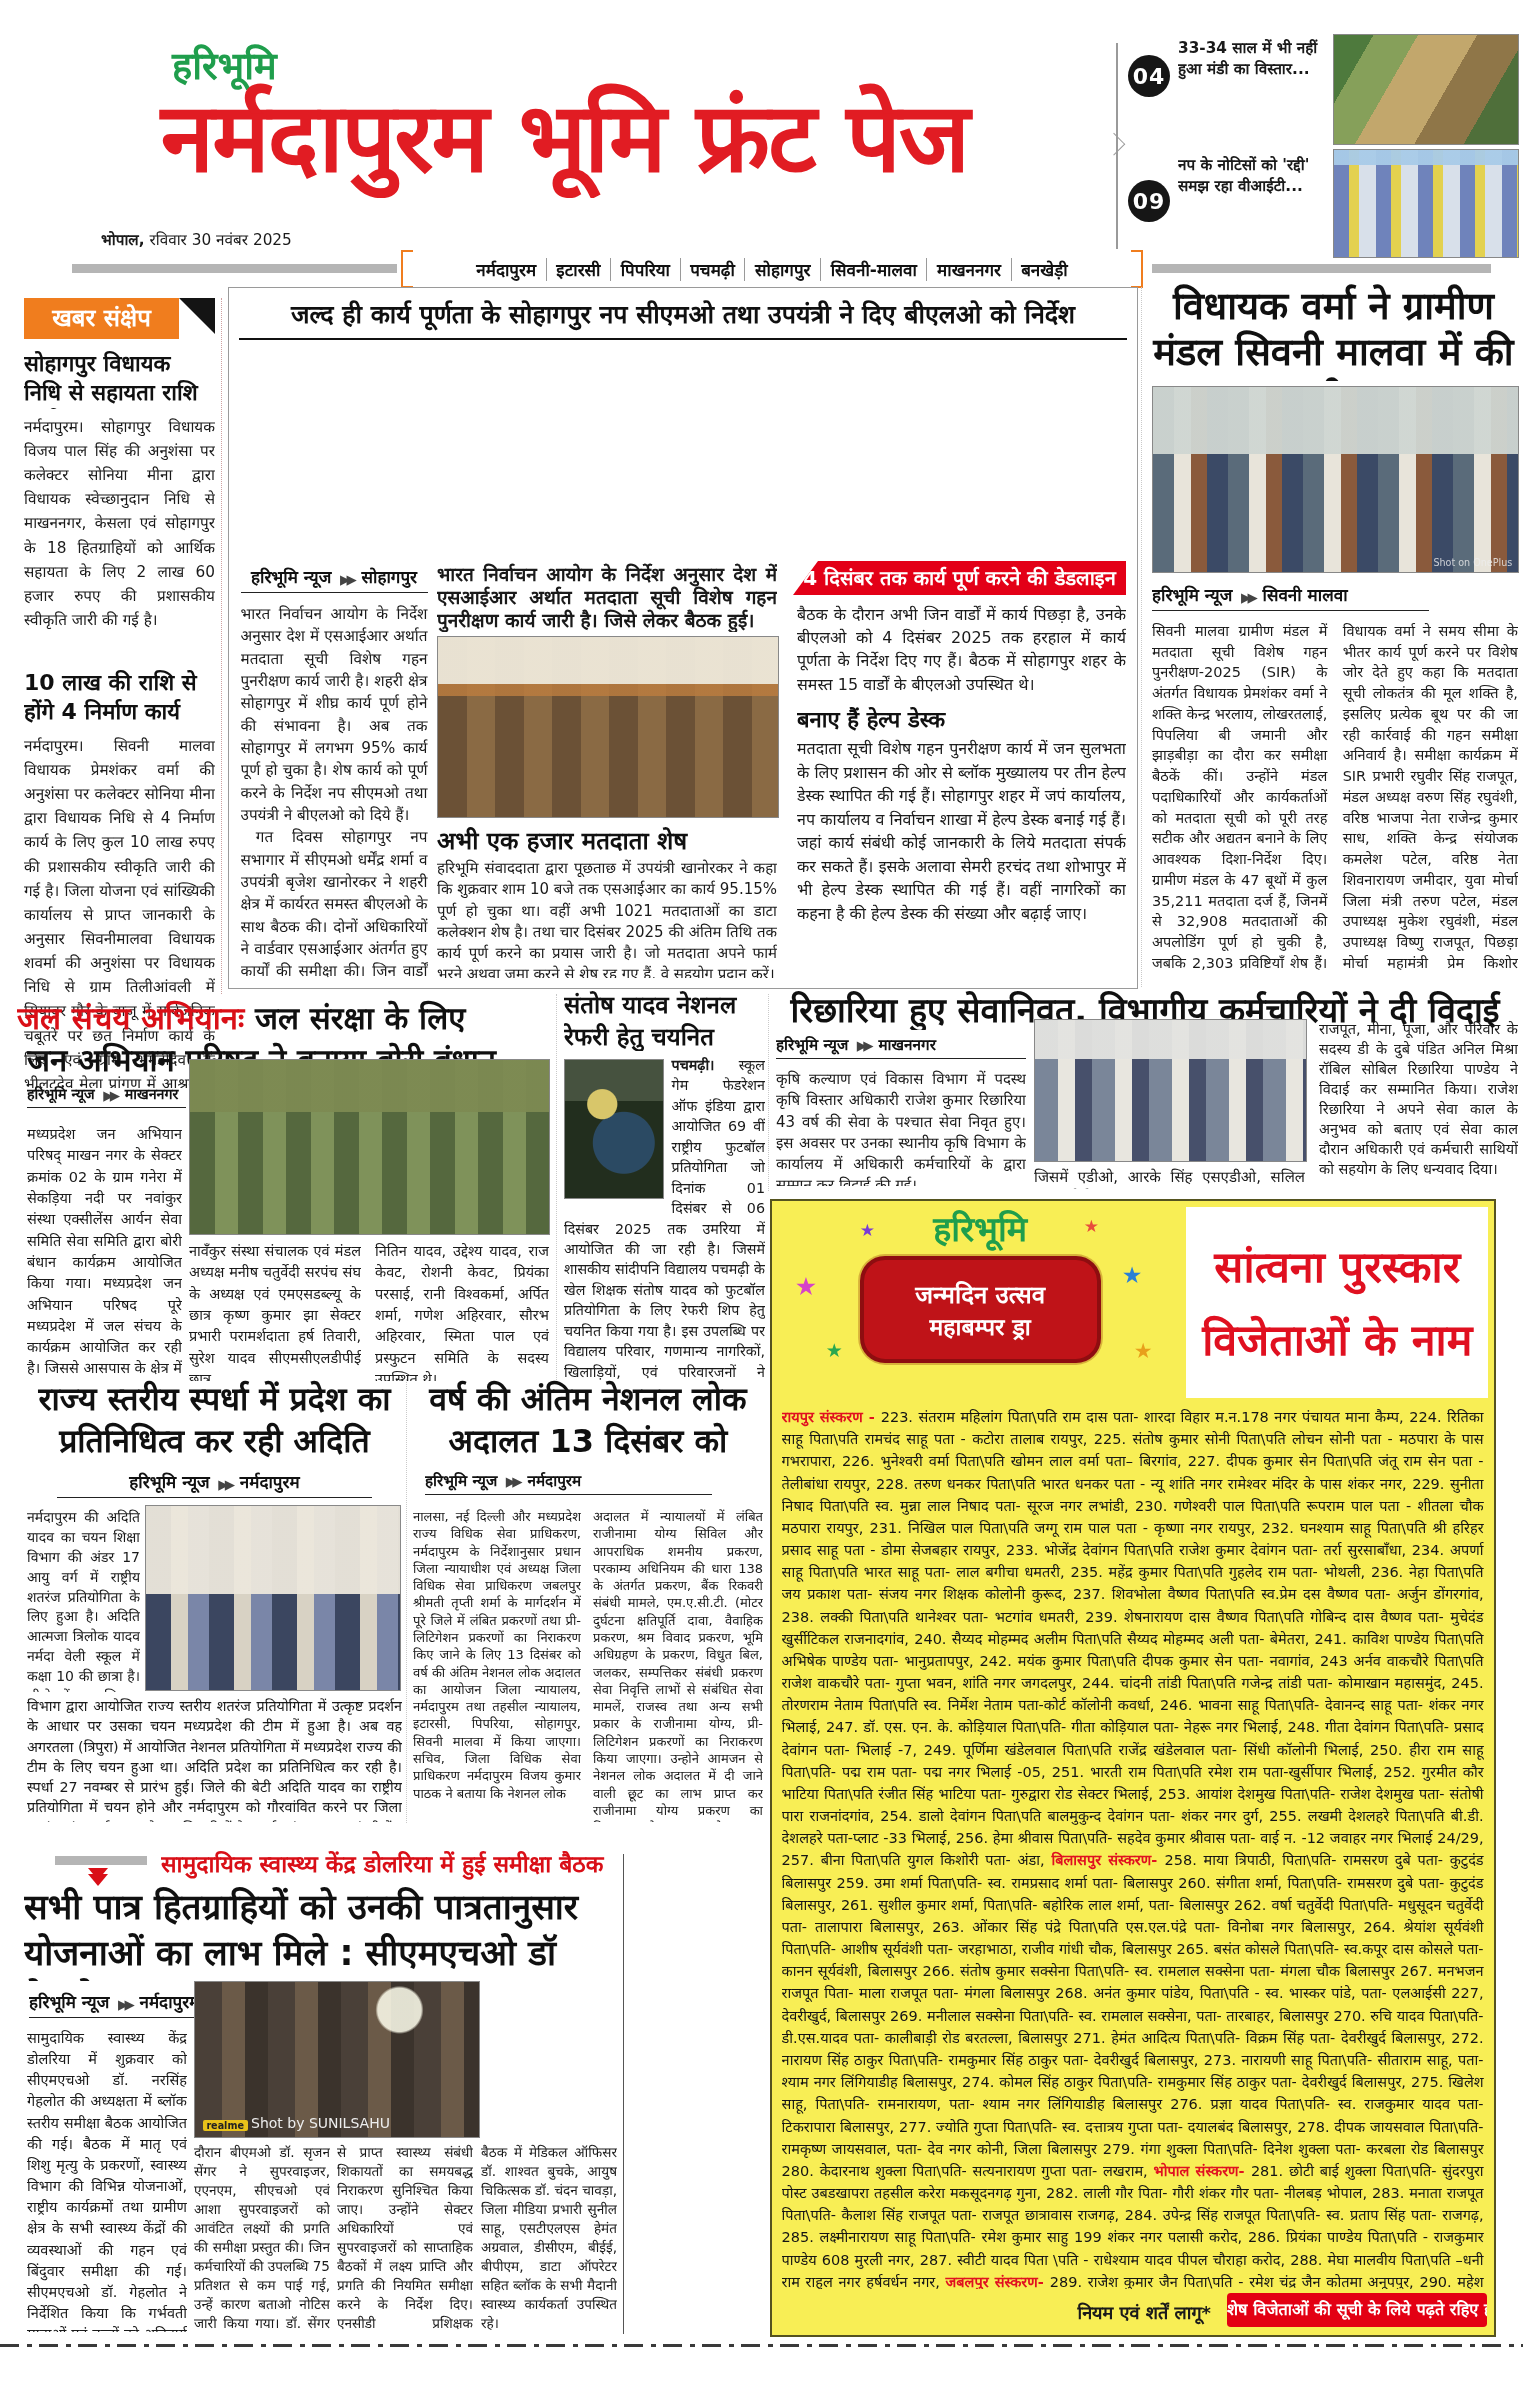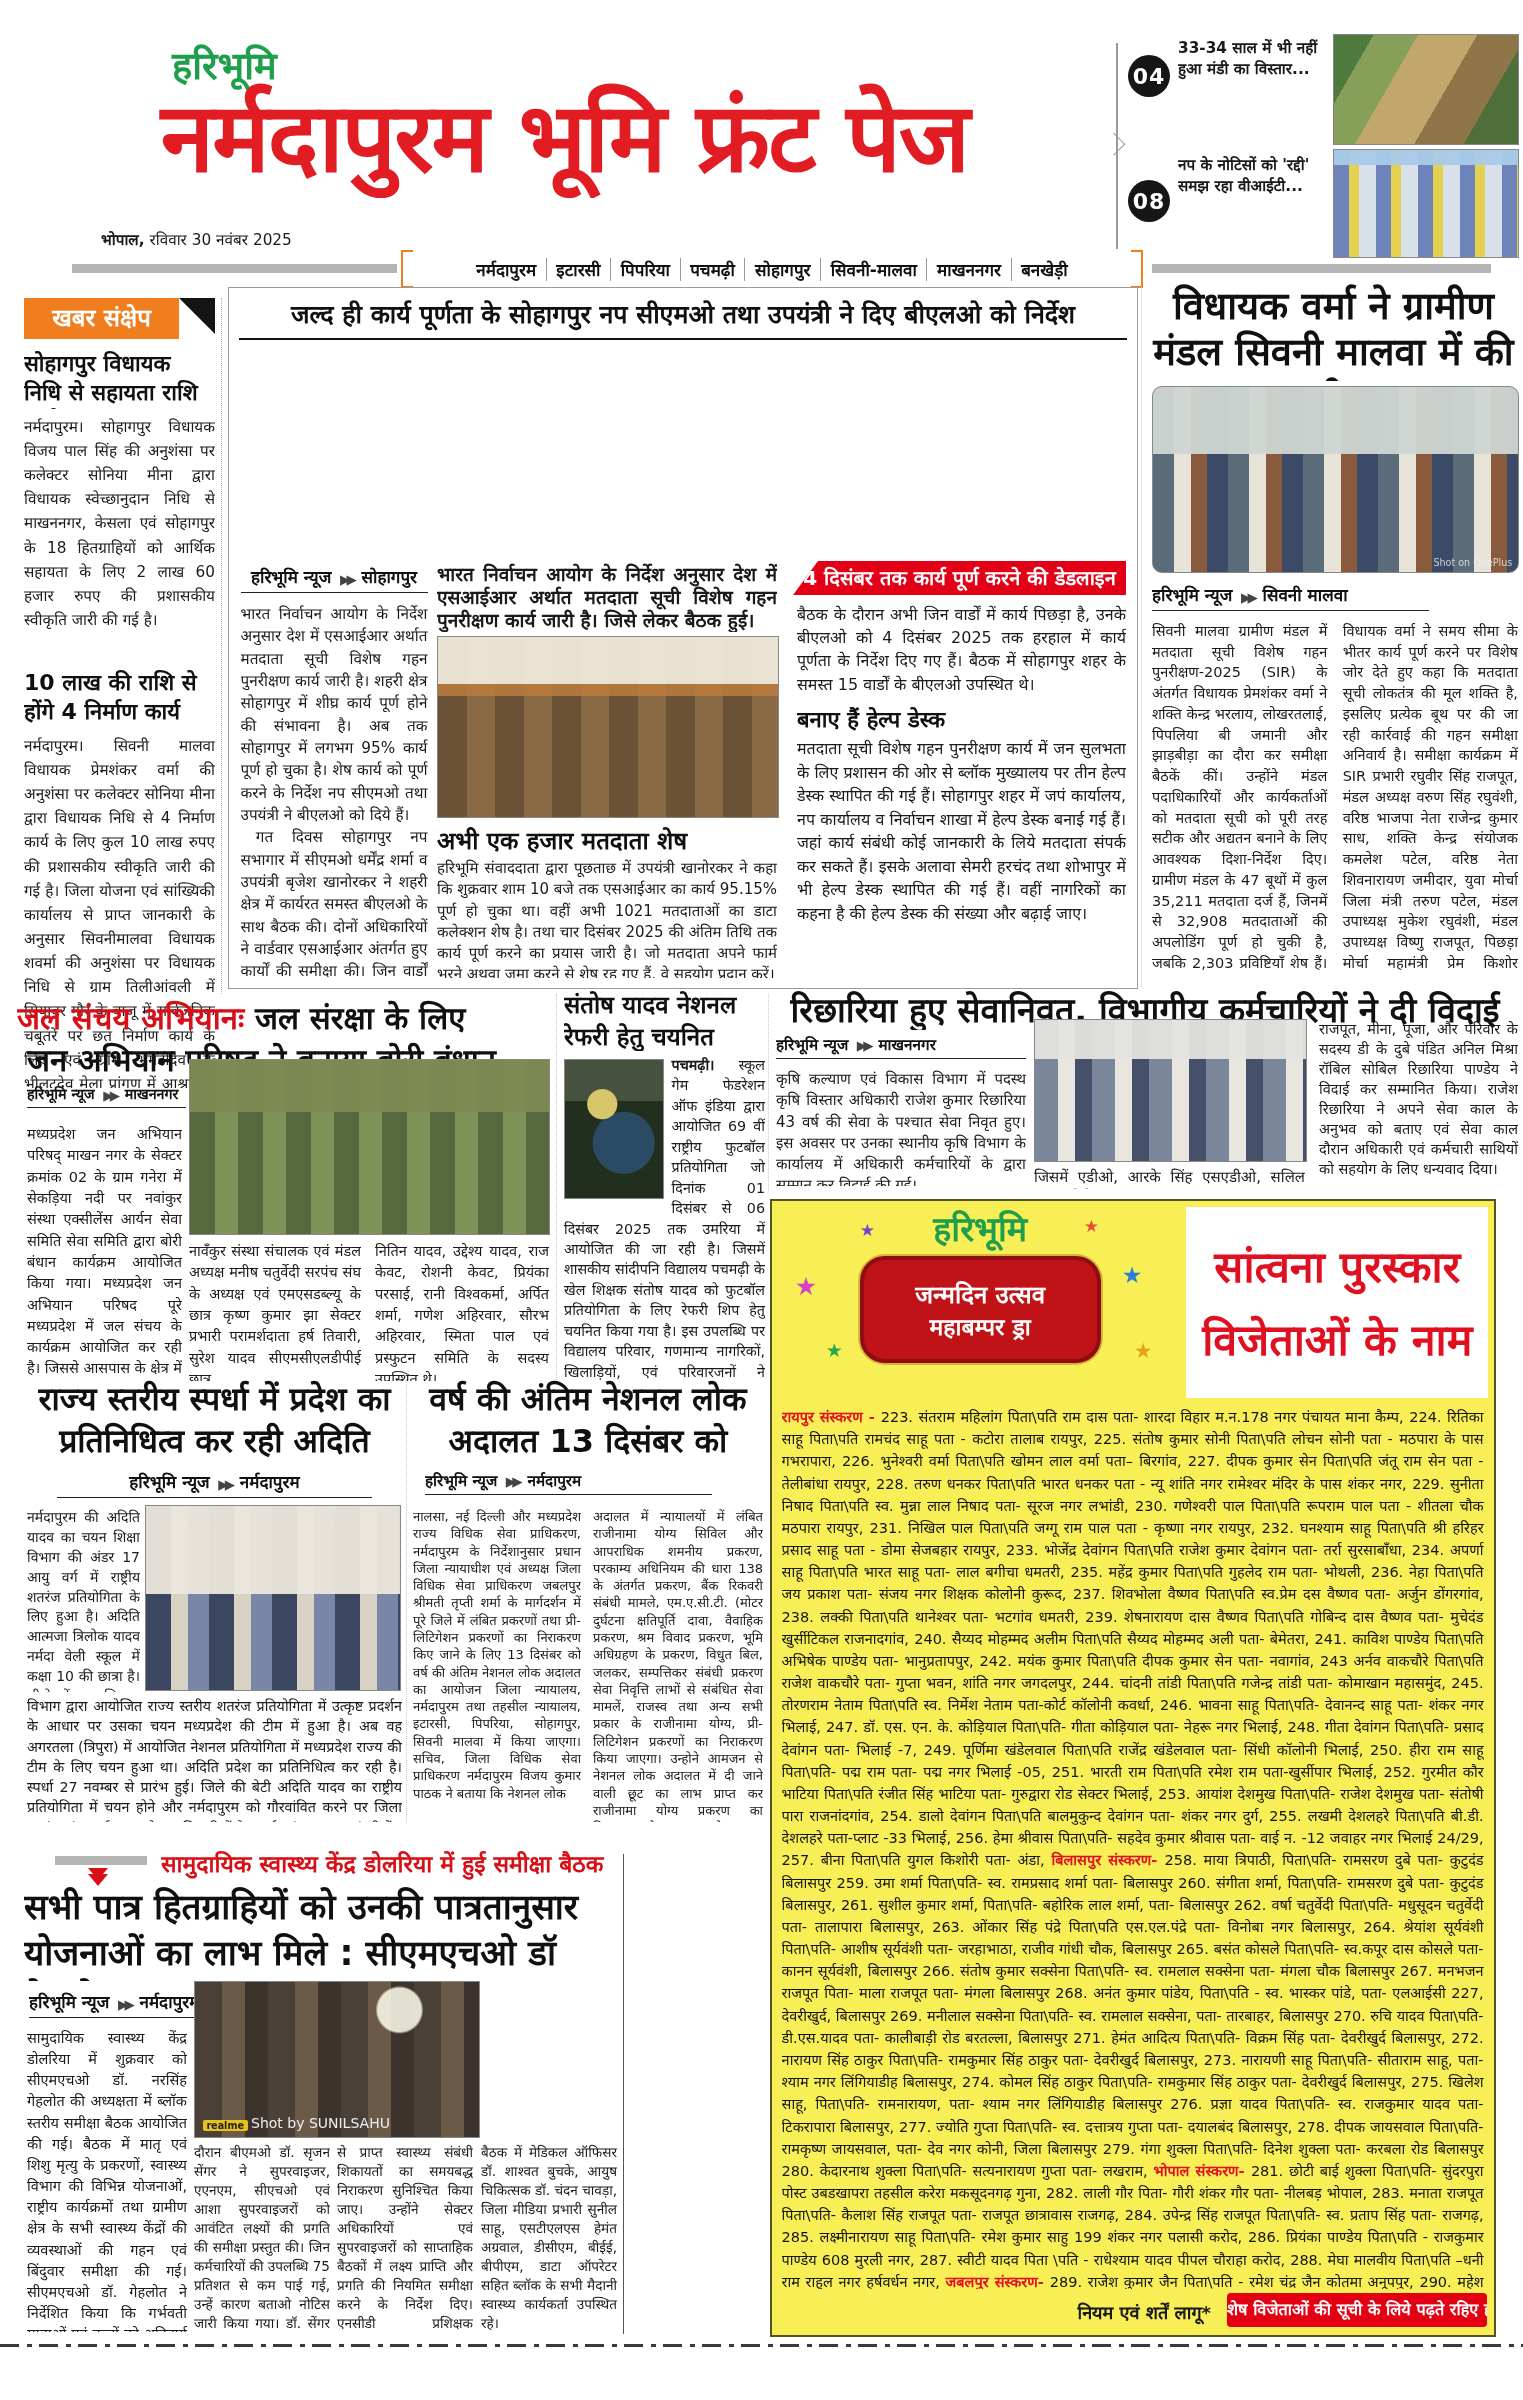--- a/index.html
+++ b/index.html
@@ -14,21 +14,21 @@
   .byline{display:flex;align-items:flex-end;gap:8.6px;border-bottom:1.9px solid #222;
           padding-bottom:3.8px;font-weight:700;font-size:17px;color:#111;white-space:nowrap;overflow:hidden;}
   .byline .arrows::before{content:"▶▶";letter-spacing:-3.8px;color:#444;font-size:13.4px;}
   .ph{position:absolute;background:#999;overflow:hidden;border:1px solid #888;}
   .ph-mandi{background:linear-gradient(120deg,#4e7a3d 0 16%,#86a05a 16% 34%,#c2a76c 34% 58%,#8f7648 58% 78%,#4f6f3a 78% 100%);}
   .ph-vit{background:linear-gradient(180deg,rgba(168,203,232,.95) 0 14%,rgba(168,203,232,0) 14%),
           repeating-linear-gradient(90deg,#6f83bb 0 15.3px,#e3d14f 15.3px 25px,#d8e0ea 25px 42px),
           linear-gradient(180deg,#9fc0dc 0 20%,#8398c8 20% 60%,#d2bd7e 60% 100%);}
   .ph-group{background:linear-gradient(180deg,rgba(207,214,210,.95) 0 36%,rgba(207,214,210,0) 36%),
           repeating-linear-gradient(90deg,#5a6b7a 0 21px,#e8e4da 21px 38px,#8a5a3c 38px 54px,#3b4a66 54px 75px),
-          linear-gradient(180deg,#b8c2bd 0 45%,#c9b089 45% 100%);border-radius:10px;}
+          linear-gradient(180deg,#b8c2bd 0 45%,#c9b089 45% 100%);}
   .ph-meeting{background:linear-gradient(180deg,rgba(239,233,218,.95) 0 26%,rgba(186,124,63,.85) 26% 33%,rgba(0,0,0,0) 33%),
           repeating-linear-gradient(90deg,#6b5136 0 29px,#8a6a44 29px 57px),
           linear-gradient(180deg,#e8dfcc 0 30%,#7a5a38 30% 100%);}
   .ph-river{background:linear-gradient(180deg,rgba(125,138,82,.95) 0 30%,rgba(125,138,82,0) 30%),
           repeating-linear-gradient(90deg,#55683e 0 25px,#7f925a 25px 48px),
           linear-gradient(180deg,#8a9a5e 0 40%,#b3bd8a 40% 62%,#97a06b 62% 100%);}
   .ph-trophy{background:radial-gradient(circle at 38% 32%,#d8c66a 0 13%,rgba(0,0,0,0) 14%),
           radial-gradient(circle at 60% 60%,#2b4a63 0 30%,rgba(0,0,0,0) 31%),
           linear-gradient(180deg,#46523f 0 30%,#222e1e 30% 100%);}
   .ph-farewell{background:linear-gradient(180deg,rgba(227,227,224,.95) 0 28%,rgba(227,227,224,0) 28%),
@@ -72,21 +72,21 @@
   <div class="abs" style="left:1116px;top:43px;width:1.9px;height:206px;background:#9a9a9a;"></div>
   <div class="abs" style="left:1106px;top:136px;width:15.3px;height:15.3px;border-right:1.9px solid #9a9a9a;border-bottom:1.9px solid #9a9a9a;transform:rotate(-45deg);"></div>
 
   <div class="abs" style="left:1128px;top:55px;">
     <div class="badge">04</div>
   </div>
   <div class="abs ov" style="left:1178px;top:38px;width:149px;height:111px;font-size:15.3px;font-weight:700;line-height:1.35;">33-34 साल में भी नहीं हुआ मंडी का विस्तार...</div>
   <div class="ph ph-mandi" style="left:1333px;top:34px;width:184px;height:109px;"></div>
 
   <div class="abs" style="left:1128px;top:180px;">
-    <div class="badge">08</div>
+    <div class="badge">09</div>
   </div>
   <div class="abs ov" style="left:1178px;top:155px;width:149px;height:105px;font-size:15.3px;font-weight:700;line-height:1.35;">नप के नोटिसों को 'रद्दी' समझ रहा वीआईटी...</div>
   <div class="ph ph-vit" style="left:1333px;top:149px;width:184px;height:107px;"></div>
 
   <div class="gbar" style="left:72px;top:264px;width:325px;"></div>
   <div class="abs" style="left:401px;top:252px;width:742px;height:34px;display:flex;align-items:center;">
     <span class="brk l"></span>
     <div class="nav-items" style="flex:1;justify-content:center;">
       <span>नर्मदापुरम</span>
         <span>इटारसी</span>

